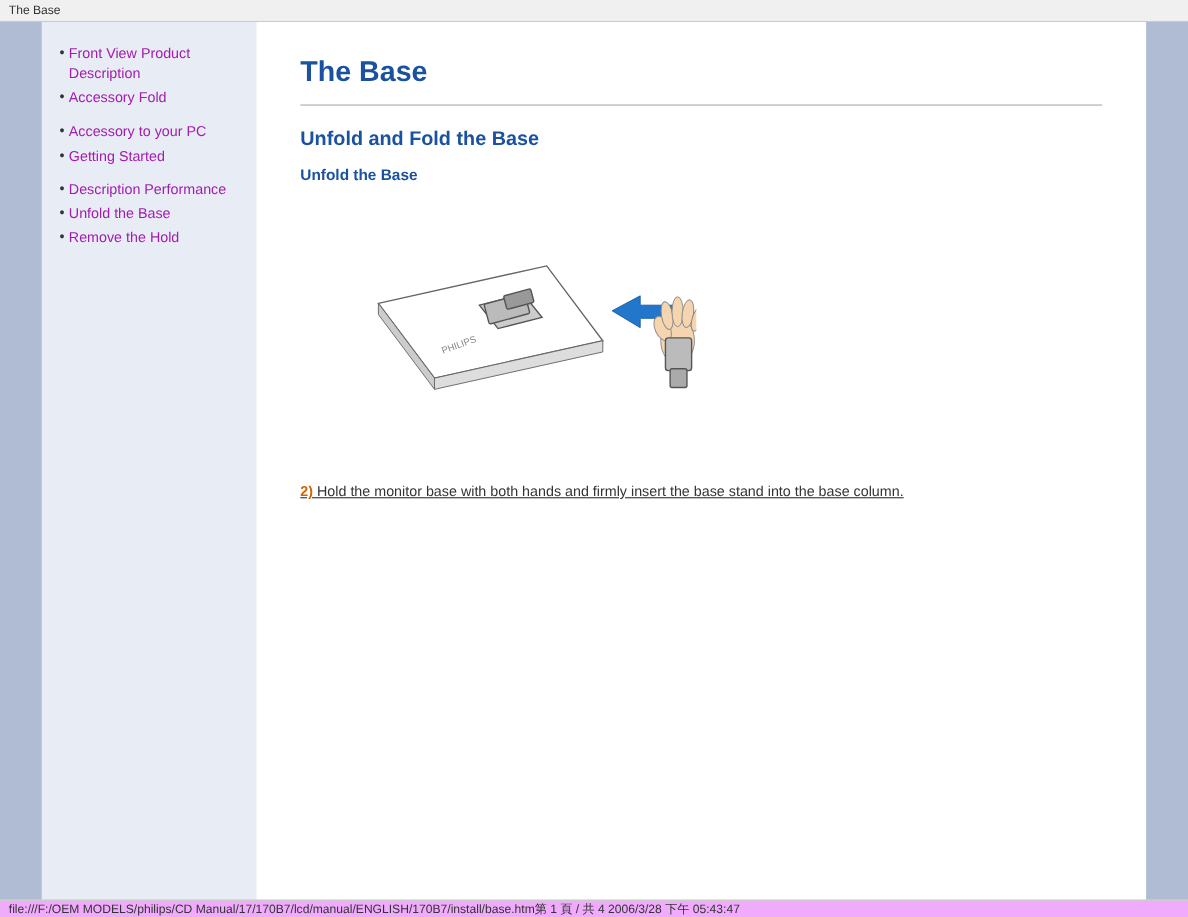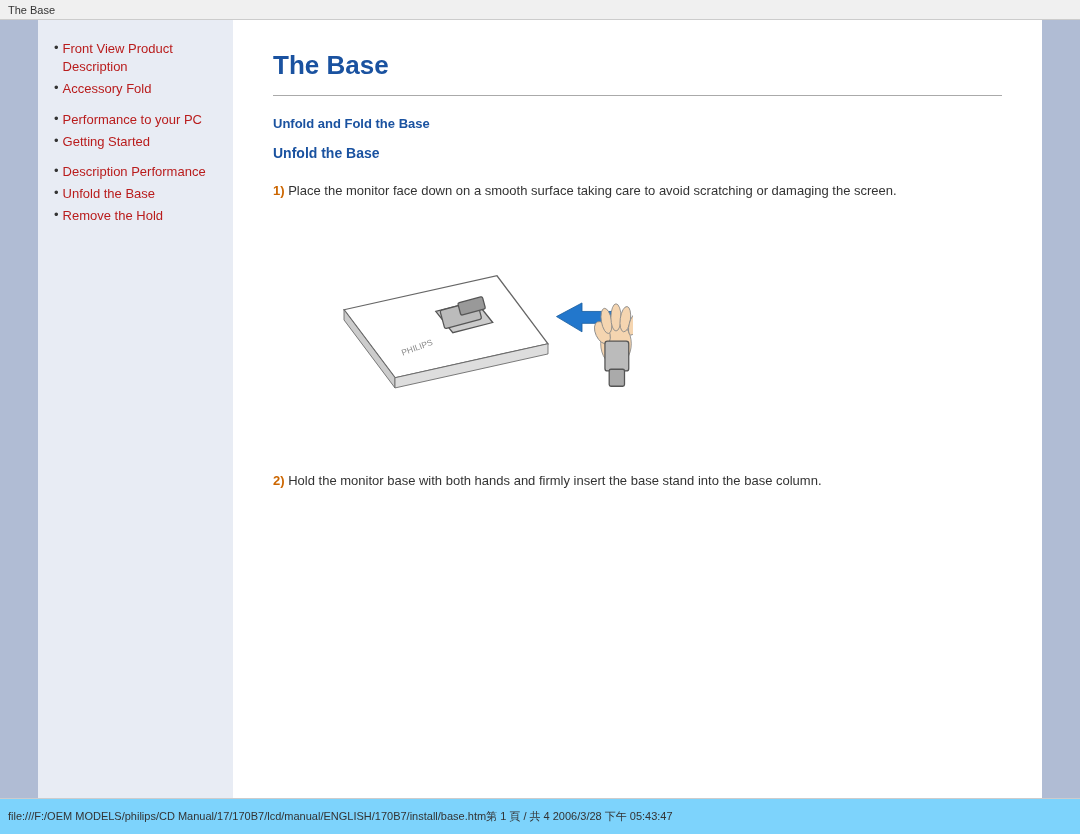--- a/index.html
+++ b/index.html
@@ -61,21 +61,21 @@
     }
 
     .sidebar-nav li .bullet {
       color: #333;
       margin-right: 4px;
       flex-shrink: 0;
       font-size: 13px;
     }
 
     .sidebar-nav li a {
-      color: #b91c1c;
+      color: #a21caf;
       text-decoration: none;
       font-size: 13px;
       line-height: 1.4;
     }
 
     .content-area {
       flex: 1;
       background-color: #ffffff;
       padding: 30px 40px 30px 40px;
       overflow-y: auto;
@@ -94,21 +94,21 @@
       margin-bottom: 14px;
     }
 
     .divider {
       border: none;
       border-top: 1px solid #aaa;
       margin-bottom: 20px;
     }
 
     .section-heading {
-      font-size: 13px;
+      font-size: 18px;
       font-weight: bold;
       color: #1a52a0;
       margin-bottom: 14px;
     }
 
     .sub-heading {
       font-size: 14px;
       font-weight: bold;
       color: #1a52a0;
       margin-bottom: 20px;
@@ -137,29 +137,30 @@
     .monitor-svg {
       width: 340px;
       height: 220px;
     }
 
     .step2-text {
       font-size: 13px;
       color: #333;
       margin-top: 22px;
       line-height: 1.5;
+      text-decoration: underline;
     }
 
     .footer-bar {
-      background-color: #7dd3fc;
+      background-color: #f0abfc;
       border-top: 1px solid #ccc;
       padding: 3px 8px;
       font-size: 11px;
       color: #333;
-      height: 36px;
+      height: 16px;
       display: flex;
       align-items: center;
     }
   </style>
 </head>
 <body>
 
 <div class="title-bar">
   <span>The Base</span>
 </div>
@@ -175,21 +176,21 @@
         <span class="bullet">•</span>
         <a href="#">Front View Product Description</a>
       </li>
       <li style="margin-bottom:12px;">
         <span class="bullet">•</span>
         <a href="#">Accessory Fold</a>
       </li>
 
       <li>
         <span class="bullet">•</span>
-        <a href="#">Performance to your PC</a>
+        <a href="#">Accessory to your PC</a>
       </li>
       <li style="margin-bottom:12px;">
         <span class="bullet">•</span>
         <a href="#">Getting Started</a>
       </li>
 
       <li>
         <span class="bullet">•</span>
         <a href="#">Description Performance</a>
       </li>
@@ -207,24 +208,20 @@
   <div class="content-area">
 
     <h1 class="page-title">The Base</h1>
 
     <hr class="divider">
 
     <div class="section-heading">Unfold and Fold the Base</div>
 
     <div class="sub-heading">Unfold the Base</div>
 
-    <p class="step-text">
-      <span class="step-number">1)</span>
-      <span>Place the monitor face down on a smooth surface taking care to avoid scratching or damaging the screen.</span>
-    </p>
 
     <div class="illustration-area">
       <svg class="monitor-svg" viewBox="0 0 400 230" xmlns="http://www.w3.org/2000/svg">
 
         <g transform="translate(20, 10)">
 
           <polygon points="40,80 220,40 280,120 100,160" fill="white" stroke="#666" stroke-width="1.5"></polygon>
 
           <polygon points="40,80 100,160 100,172 40,92" fill="#ccc" stroke="#666" stroke-width="1"></polygon>
           <polygon points="100,160 280,120 280,132 100,172" fill="#ddd" stroke="#666" stroke-width="1"></polygon>

